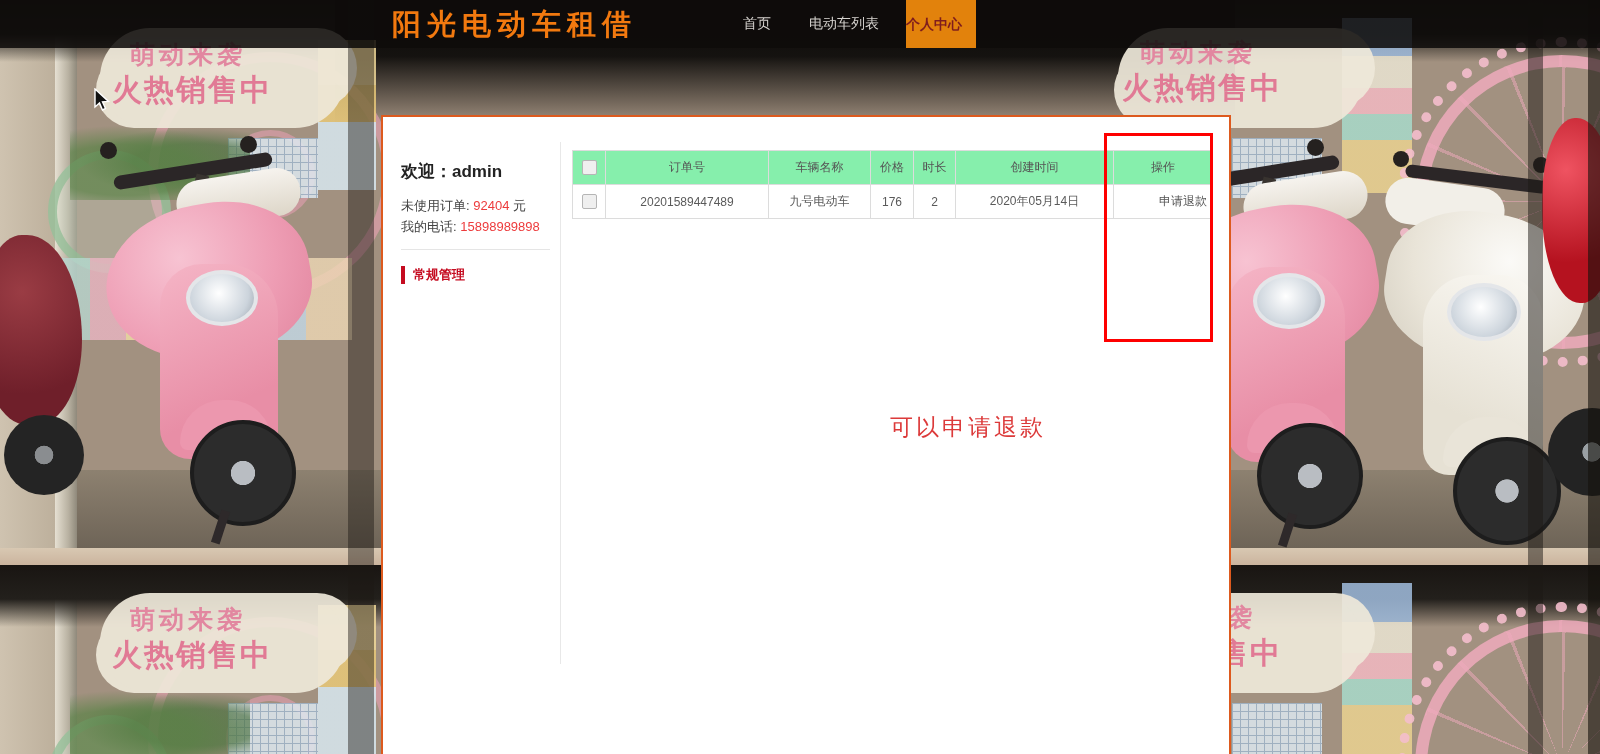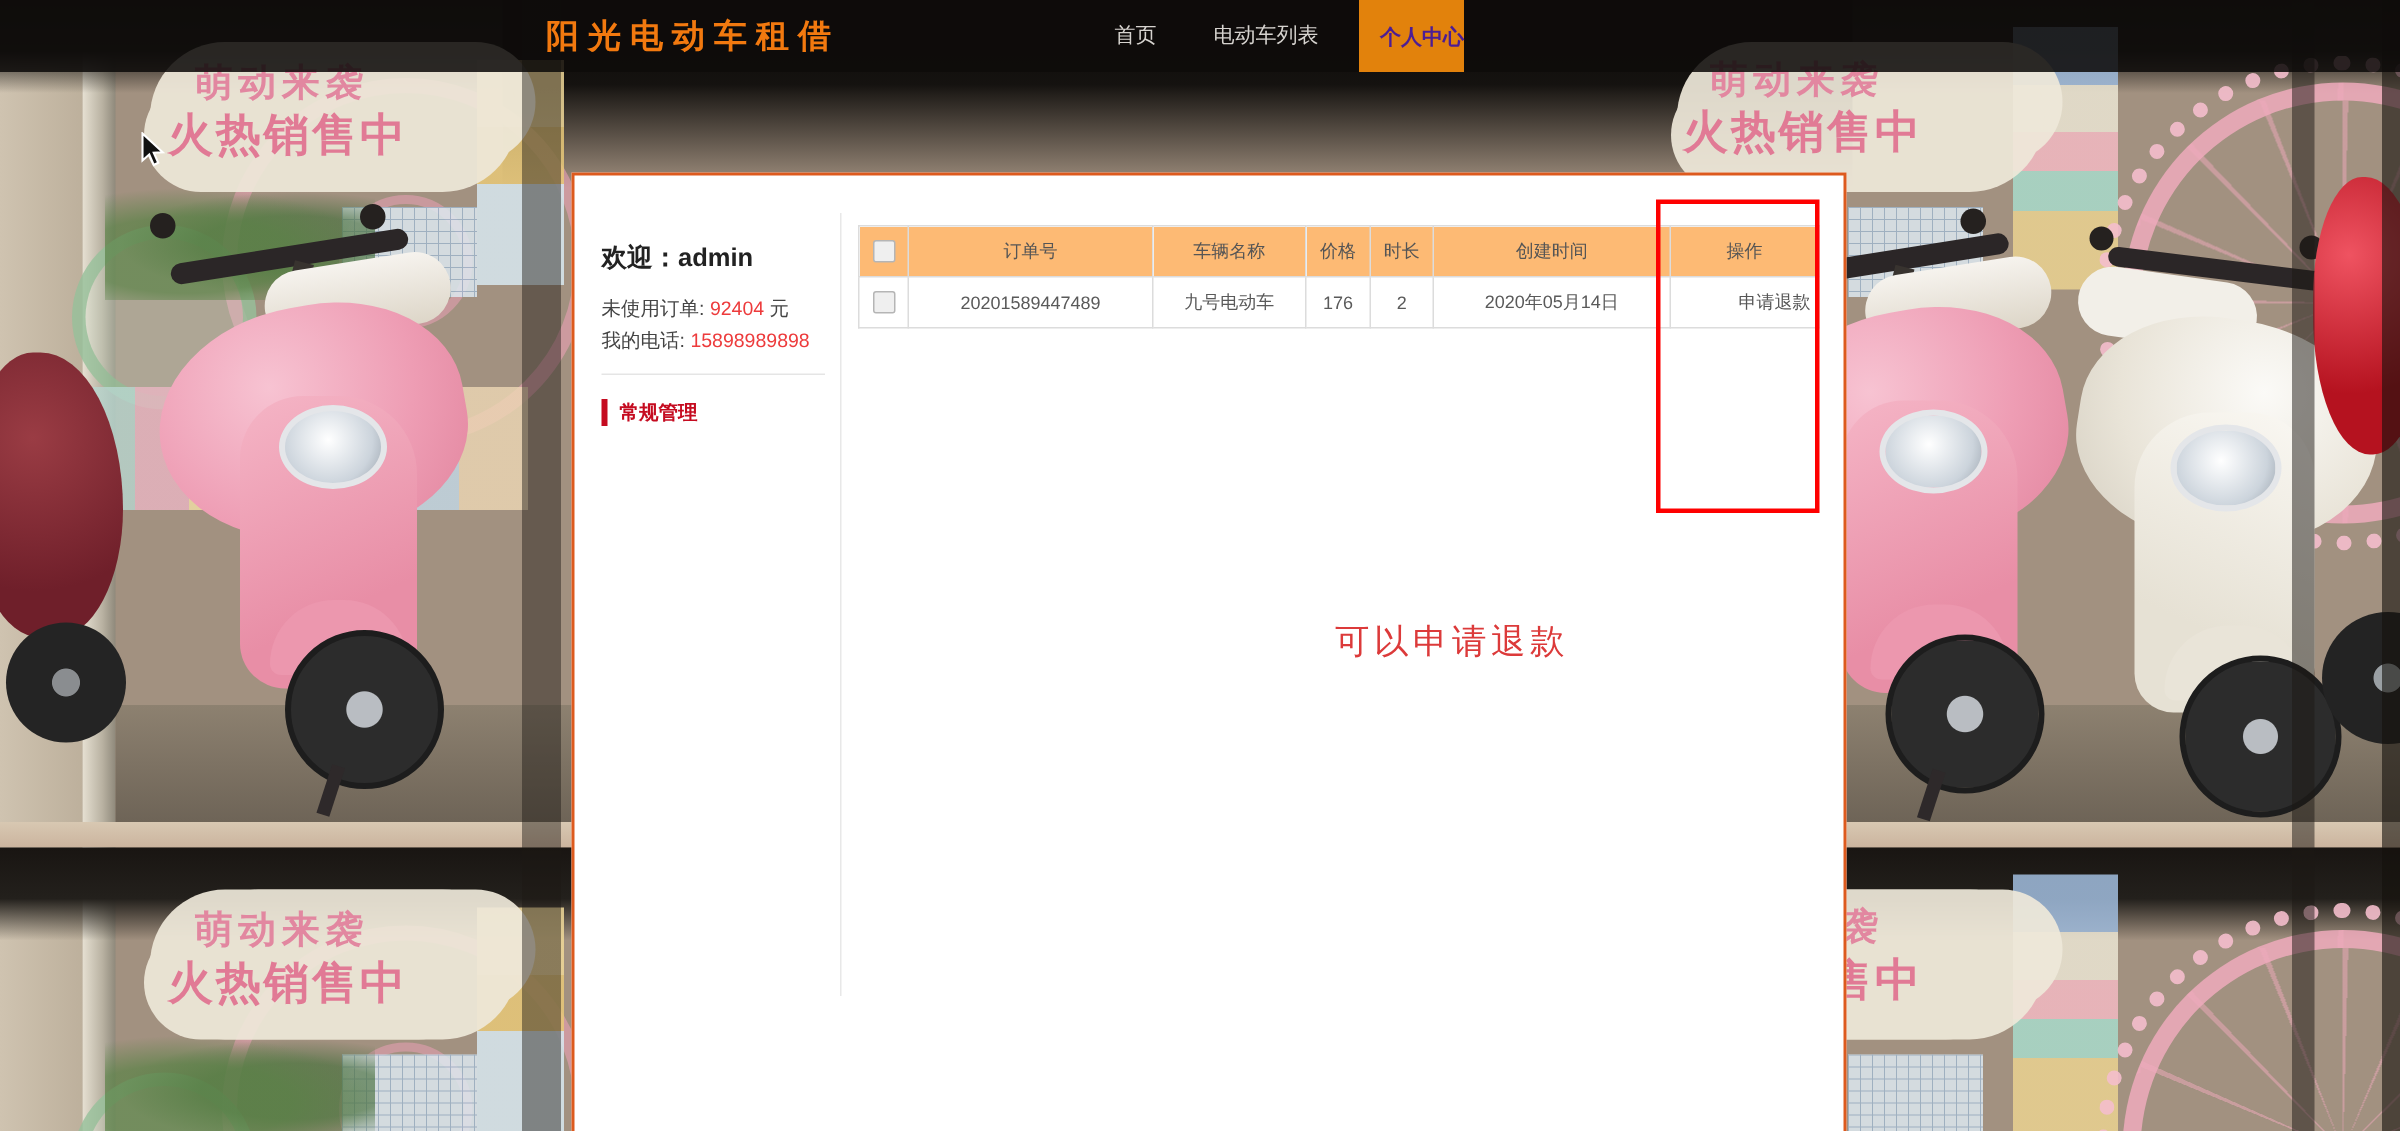--- a/index.html
+++ b/index.html
@@ -73,27 +73,27 @@
   .sc-white .body{left:20px;top:88px;width:200px;height:150px;background:radial-gradient(circle at 60% 30%,#fbfaf7,#e9e4d8 60%,#d4cec0);border-radius:48% 52% 54% 46%;transform:rotate(9deg);}
   .sc-white .shield{left:58px;top:150px;width:120px;height:200px;background:linear-gradient(205deg,#faf8f3,#e6e1d4 70%);border-radius:50px 44px 30px 26px;}
   .sc-white .light{left:82px;top:158px;width:66px;height:50px;background:radial-gradient(circle at 45% 40%,#ffffff,#ccd4dc 65%,#97a0aa);border:4px solid #e4e6e9;border-radius:50%;}
   .sc-white .fender{left:78px;top:292px;width:94px;height:50px;background:#e9e4d8;border-radius:46px 46px 8px 8px;}
   .sc-white .wheel{left:88px;top:312px;width:100px;height:100px;background:radial-gradient(circle,#b9bdc2 0 16%,#2c2c2c 17% 100%);border-radius:50%;border:4px solid #1d1d1d;}
   .sc-rednose{left:1542px;top:118px;width:75px;height:185px;background:radial-gradient(circle at 32% 28%,#ef5361,#b5121f 65%);border-radius:45% 55% 48% 52%;}
   .sc-redwheel{left:1548px;top:408px;width:88px;height:88px;background:radial-gradient(circle,#9aa0a4 0 15%,#232323 16%);border-radius:50%;}
 
   
   .navbar{position:absolute;left:0;top:0;width:1600px;height:48px;background:rgba(14,12,10,.87);z-index:50;}
-  .brand{position:absolute;left:364px;top:0;height:48px;line-height:48px;font-family:"Liberation Serif",serif;
-         font-size:22px;font-weight:bold;color:#f2790f;letter-spacing:6px;cursor:pointer;}
+  .brand{position:absolute;left:392px;top:0;height:48px;line-height:48px;font-family:"Liberation Serif",serif;
+         font-size:29px;font-weight:bold;color:#f2790f;letter-spacing:6px;cursor:pointer;}
   .nav{position:absolute;left:730px;top:0;height:48px;display:flex;align-items:center;}
   .nav-link{display:block;padding:0 13px;font-size:14px;color:#d6d3cf;text-decoration:none;cursor:pointer;}
   .nav-link.second{margin-left:12px;}
-  .nav-link.active{margin-left:14px;width:70px;height:48px;line-height:48px;padding:0;text-align:right;
-                   background:#e2820c;color:#4c1d95;font-weight:bold;}
+  .nav-link.active{margin-left:14px;width:70px;height:48px;line-height:48px;padding:0;text-align:left;
+                   background:#e2820c;color:#7f1d1d;font-weight:bold;}
 
   
   .panel{position:absolute;left:381px;top:115px;width:846px;height:700px;background:#ffffff;
          border:2px solid #dd5a1e;z-index:10;}
   .sidebar{position:absolute;left:0;top:25px;width:178px;height:522px;box-sizing:border-box;
            border-right:1px solid #e8e8e8;padding:18px 0 0 18px;}
   .welcome{font-size:17px;font-weight:bold;color:#222;margin-bottom:14px;}
   .info-line{font-size:13px;color:#444;line-height:17px;margin-bottom:4px;}
   .red-val{color:#ed3b3c;font-weight:normal;}
   .side-hr{border:none;border-top:1px solid #e5e5e5;margin:14px 10px 16px 0;}
@@ -102,21 +102,21 @@
   .menu li{width:150px;height:24px;line-height:24px;padding-left:14px;box-sizing:border-box;font-size:13px;
            color:#7e3f9a;cursor:pointer;margin-bottom:0;}
   .menu li.active{background:#b30b1d;color:#ffffff;}
   .menu li.gap{margin-top:8px;}
 
   
   .orders{position:absolute;left:189px;top:33px;width:640px;border-collapse:collapse;table-layout:fixed;
           font-size:12px;color:#5a5a5a;}
   .orders th,.orders td{border:1px solid #dcdcdc;height:33px;text-align:center;padding:0;font-weight:normal;
           overflow:hidden;white-space:nowrap;}
-  .orders thead th{background:#fdba74;color:#555;}
+  .orders thead th{background:#86efac;color:#555;}
   .cb{display:inline-block;width:13px;height:13px;background:#efefef;border:1px solid #b5b5b5;border-radius:2px;
       vertical-align:middle;cursor:pointer;}
   .refund-link{color:#555;text-decoration:none;cursor:pointer;margin-left:40px;}
 
   
   .red-box{position:absolute;left:1104px;top:133px;width:103px;height:203px;border:3px solid #fe0000;z-index:40;}
   .note{position:absolute;left:890px;top:412px;font-family:"Liberation Serif",serif;font-size:23px;
         color:#dc3a3a;letter-spacing:3px;z-index:40;white-space:nowrap;}
   .cursor{position:absolute;left:93px;top:88px;z-index:100;}
 </style>

